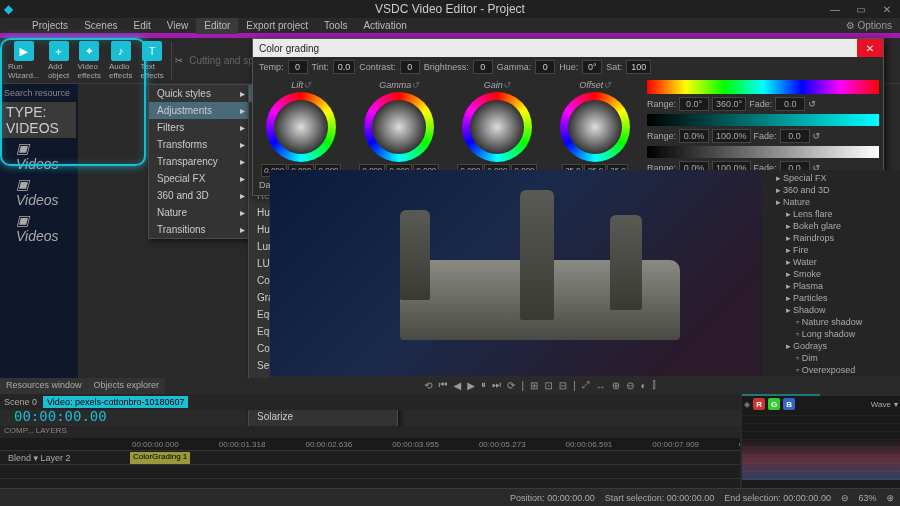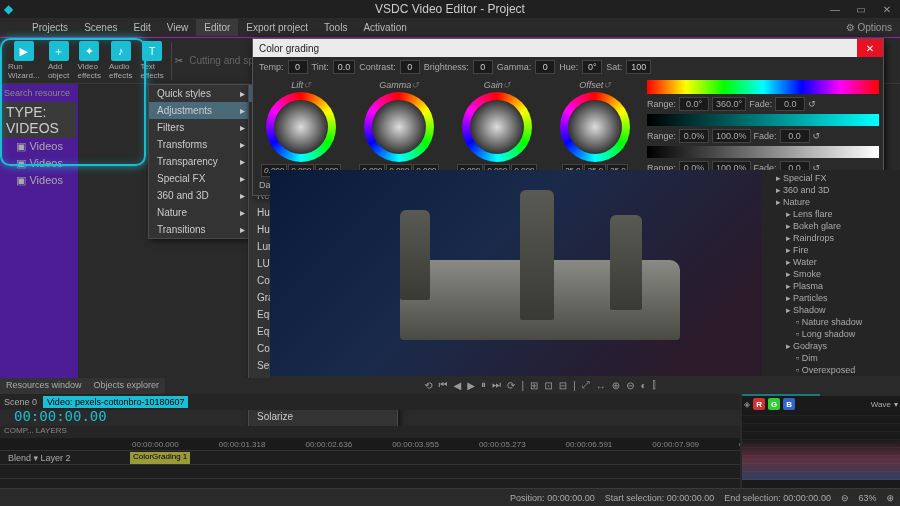--- a/index.html
+++ b/index.html
@@ -6,21 +6,21 @@
 body { width: 900px; height: 506px; background: #2a2a2a; color: #aaa; font-size: 10px; overflow: hidden; position: relative; }
 
 
 .titlebar { height: 18px; background: #202020; display: flex; align-items: center; justify-content: center; position: relative; }
 .titlebar .title { font-size: 12px; color: #ccc; }
 .titlebar .win-controls { position: absolute; right: 0; top: 0; display: flex; }
 .titlebar .win-controls span { width: 26px; height: 18px; display: flex; align-items: center; justify-content: center; color: #999; cursor: pointer; }
 .titlebar .logo { position: absolute; left: 4px; top: 2px; color: #1abfd5; font-size: 12px; }
 
 
-.menubar { height: 20px; background: #2a2a2a; display: flex; align-items: center; padding-left: 24px; border-bottom: 1px solid #a21caf; }
+.menubar { height: 20px; background: #2a2a2a; display: flex; align-items: center; padding-left: 24px; border-bottom: 5px solid #a21caf; }
 .menubar .item { padding: 3px 8px; font-size: 10px; color: #bbb; cursor: pointer; }
 .menubar .item.active { background: #3a3a3a; }
 .menubar .right { margin-left: auto; display: flex; }
 .menubar .right .item { color: #999; }
 
 
 .ribbon { height: 46px; background: #2a2a2a; display: flex; align-items: center; padding: 2px 4px; border-bottom: 1px solid #3a3a3a; }
 .ribbon-btn { display: flex; flex-direction: column; align-items: center; padding: 2px 4px; cursor: pointer; min-width: 30px; }
 .ribbon-btn .icn { width: 20px; height: 20px; background: #1abfd5; border-radius: 2px; margin-bottom: 1px; display: flex; align-items: center; justify-content: center; color: #fff; font-size: 11px; }
 .ribbon-btn .lbl { font-size: 8px; color: #aaa; }
@@ -62,24 +62,24 @@
 .spectrum { height: 14px; background: linear-gradient(to right, red, yellow, lime, cyan, blue, magenta, red); margin-bottom: 3px; }
 .grad-row { display: flex; align-items: center; gap: 3px; margin-bottom: 3px; font-size: 9px; }
 .grad-row .bar { flex: 1; height: 12px; }
 .grad-row .bar.cyan { background: linear-gradient(to right, #000, cyan); }
 .grad-row .bar.gray { background: linear-gradient(to right, #000, #fff); }
 .grad-row .v { background: #1a1a1a; border: 1px solid #444; padding: 1px 3px; min-width: 30px; text-align: center; }
 .cg-footer { display: flex; align-items: center; gap: 6px; font-size: 9px; padding: 2px 6px; color: #888; }
 .cg-footer .chk { width: 10px; height: 10px; border: 1px solid #1abfd5; background: #1abfd5; }
 
 
-.left-panel { position: absolute; left: 0; top: 84px; width: 78px; background: #4c1d95; height: 294px; padding: 2px; }
+.left-panel { position: absolute; left: 0; top: 84px; width: 78px; background: #0f172a; height: 294px; padding: 2px; }
 .lp-search { font-size: 9px; color: #888; padding: 2px; }
 .lp-hdr { background: #3a3a3a; padding: 2px 4px; font-size: 14px; color: #ccc; margin-top: 2px; }
-.lp-item { font-size: 11px; padding: 2px 4px 2px 14px; }
+.lp-item { font-size: 14px; padding: 2px 4px 2px 14px; font-style: italic; }
 
 
 .preview { position: absolute; left: 270px; top: 170px; width: 540px; height: 206px; background: linear-gradient(135deg, #0a1a3a 0%, #1a2a4a 40%, #2a1a2a 80%); overflow: hidden; }
 .preview .car { position: absolute; left: 130px; top: 90px; width: 280px; height: 80px; background: linear-gradient(#8a8a85, #4a4a45); border-radius: 10px 10px 4px 4px; }
 .preview .person { position:absolute; background:linear-gradient(#5a5a55,#3a3a35); border-radius:6px 6px 2px 2px;}
 .preview .p1{left:130px;top:40px;width:30px;height:90px;}
 .preview .p2{left:250px;top:20px;width:34px;height:130px;}
 .preview .p3{left:340px;top:45px;width:32px;height:95px;}
 
 

